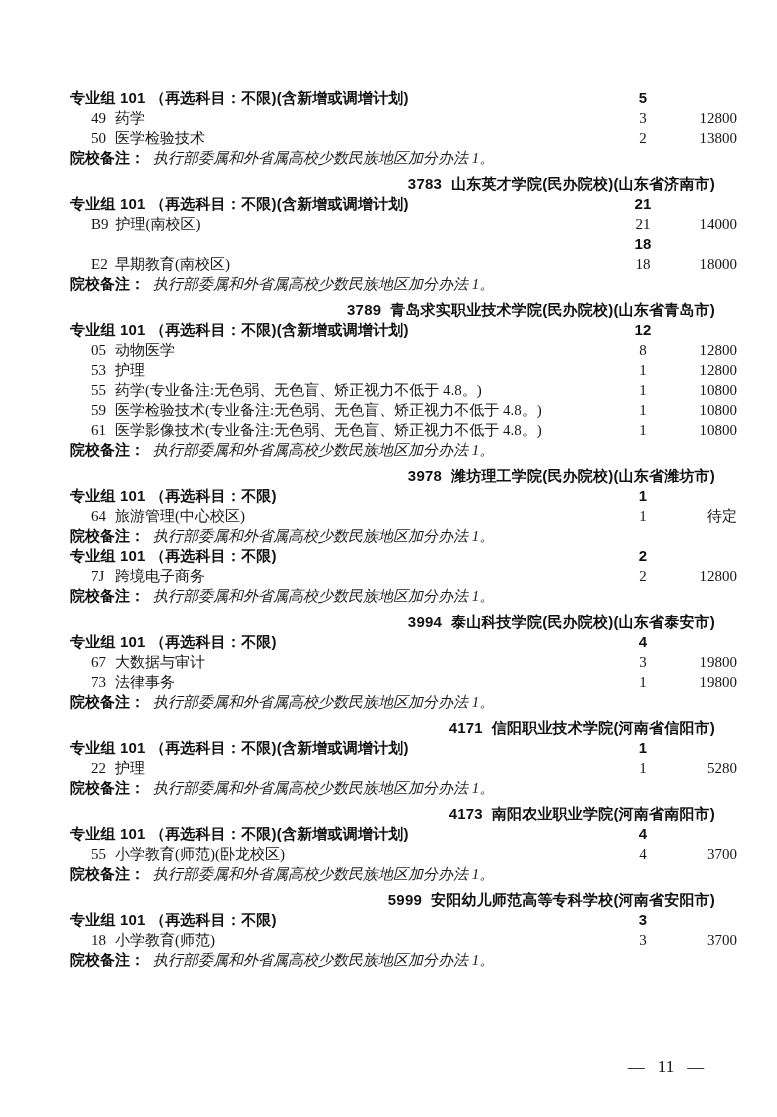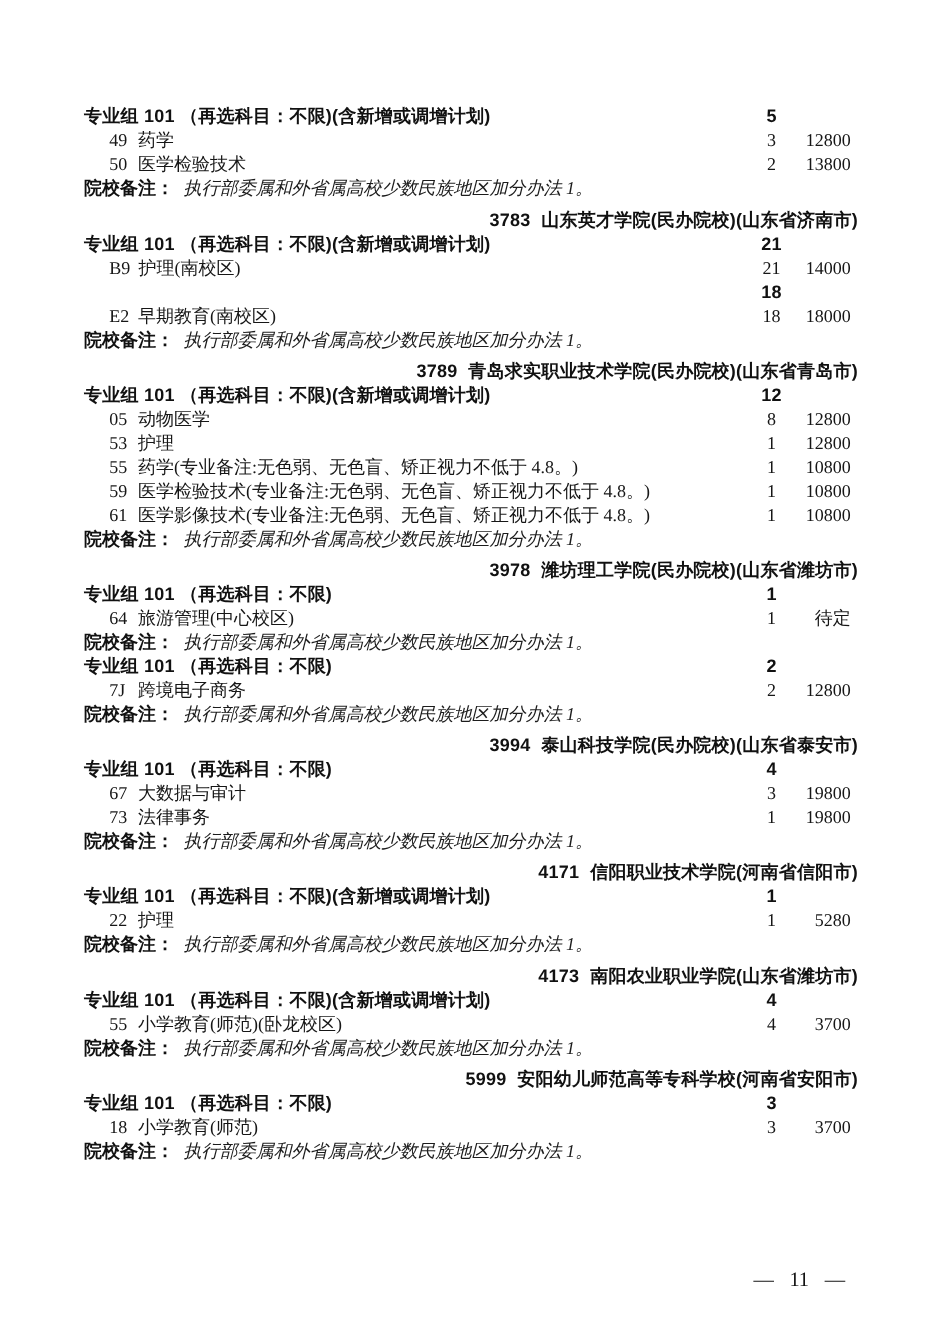--- a/index.html
+++ b/index.html
@@ -19,21 +19,21 @@
   .scode{margin-right:9px;}
   .group{
     font-family:"Liberation Sans","DejaVu Sans",sans-serif;
     font-weight:700;letter-spacing:.2px;color:#111;
   }
   .major{font-family:"Liberation Serif","DejaVu Serif",serif;padding-left:9px;}
   .mcode{display:inline-block;min-width:17px;margin-right:7px;margin-left:12px;}
   .count{position:absolute;left:553px;top:0;width:40px;text-align:center;}
   .group .count{font-family:"Liberation Sans","DejaVu Sans",sans-serif;font-weight:700;}
   .major .count,.major .fee{font-family:"Liberation Serif","DejaVu Serif",serif;font-weight:400;}
-  .fee{position:absolute;left:571px;top:0;width:68px;text-align:right;}
+  .fee{position:absolute;left:599px;top:0;width:68px;text-align:right;}
   .remark .rlabel{
     font-family:"Liberation Sans","DejaVu Sans",sans-serif;
     font-weight:700;color:#111;margin-right:8px;
   }
   .remark .rtext{
     font-family:Liberation Serif, serif;
     font-style:italic;color:#1c1c1c;
   }
   .footer{
     position:absolute;left:610px;top:1055px;width:112px;height:24px;
@@ -177,21 +177,21 @@
   </div>
       <div class="line major">
     <span class="mcode">22</span><span class="mname">护理</span>
     <span class="count">1</span>
     <span class="fee">5280</span>
   </div>
       <div class="line remark">
     <span class="rlabel">院校备注：</span><span class="rtext">执行部委属和外省属高校少数民族地区加分办法 1。</span>
   </div>
       <div class="line school">
-    <span class="scode">4173</span><span class="sname">南阳农业职业学院(山东省潍坊市)</span>
+    <span class="scode">4173</span><span class="sname">南阳农业职业学院(河南省南阳市)</span>
   </div>
       <div class="line group">
     <span class="gtext">专业组 101 （再选科目：不限)(含新增或调增计划)</span>
     <span class="count">4</span>
   </div>
       <div class="line major">
     <span class="mcode">55</span><span class="mname">小学教育(师范)(卧龙校区)</span>
     <span class="count">4</span>
     <span class="fee">3700</span>
   </div>

